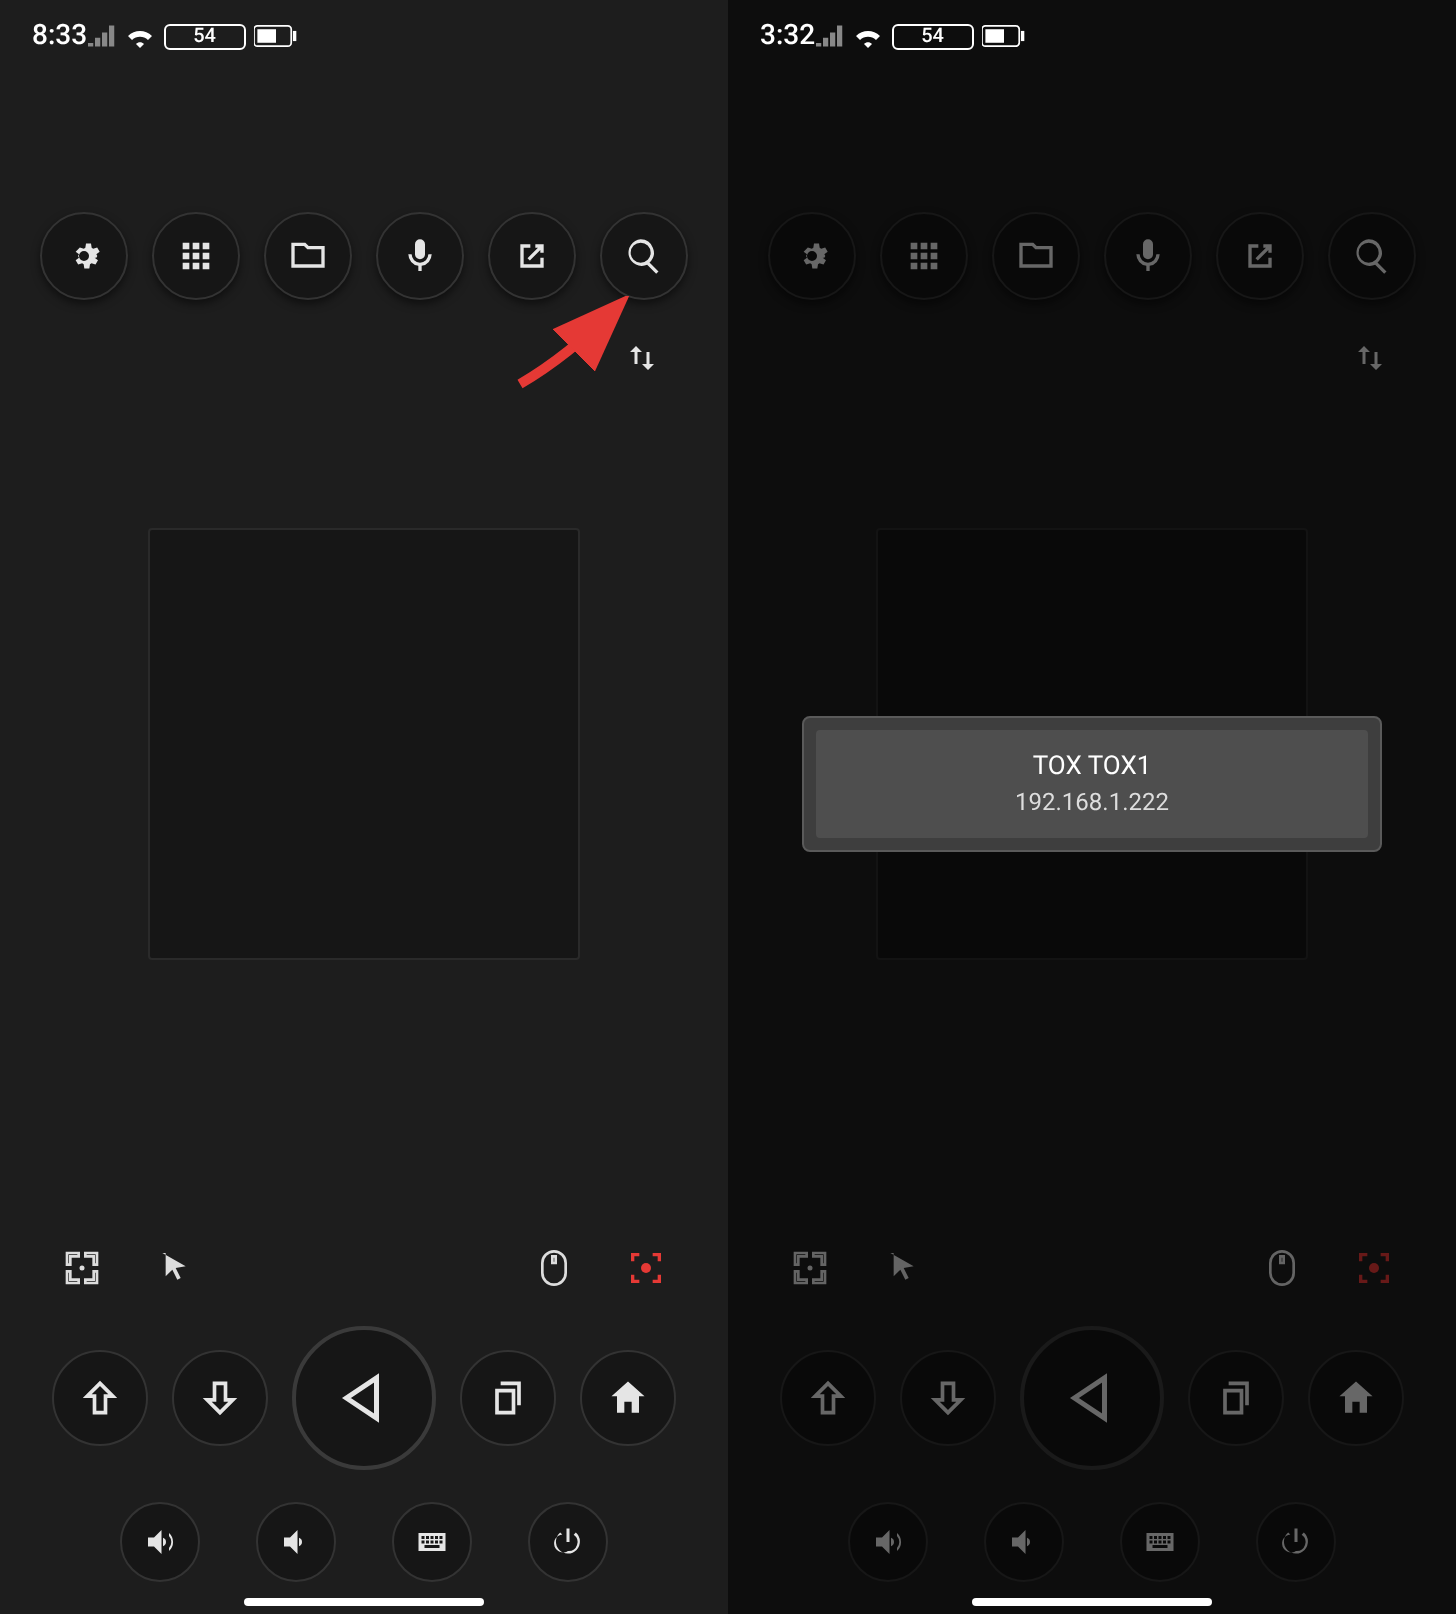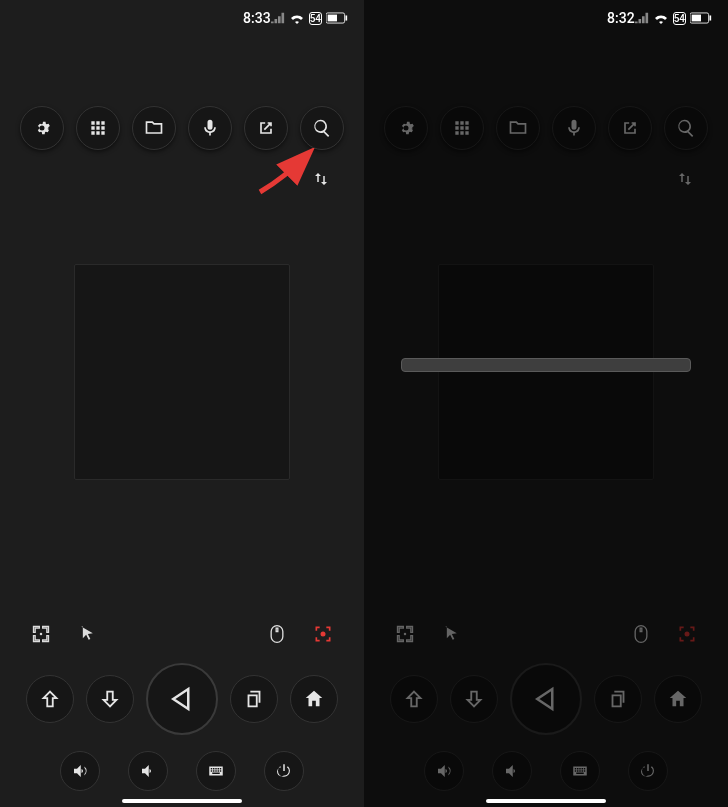--- a/index.html
+++ b/index.html
@@ -25,30 +25,30 @@
     position: absolute;
     inset: 0;
     background: rgba(0,0,0,0.55);
     pointer-events: none;
     z-index: 5;
   }
   .status-bar {
     height: 36px;
     display: flex;
     align-items: center;
-    justify-content: flex-end;
+    justify-content: flex-start;
     padding: 0 16px;
     font-size: 14px;
     font-weight: 500;
     position: relative;
     z-index: 7;
   }
   .status-right { display: flex; align-items: center; gap: 4px; }
   .status-right svg { fill: #fff; }
-  .batt-pct { font-size: 10px; border: 1px solid #fff; border-radius: 3px; padding: 0 0; }
+  .batt-pct { font-size: 10px; border: 1px solid #fff; border-radius: 3px; padding: 0 14px; }
   .spacer-top { height: 70px; }
   .toolbar {
     display: flex;
     justify-content: center;
     gap: 12px;
     padding: 0 16px;
   }
   .round-btn {
     width: 44px; height: 44px;
     border-radius: 50%;
@@ -339,21 +339,21 @@
           <path d="M11 3h2v9h-2V3zm-4.2 2.6l1.4 1.4A6 6 0 1012 18a6 6 0 003.8-10.9l1.4-1.4A8 8 0 116.8 5.6z"></path>
         </svg>
       </div>
   </div>
 
   <div class="home-indicator"></div>
 </div>
 
 <div class="phone dim">
   <div class="status-bar">
-    <span>8:32</span>
+    <span>3:32</span>
     <div class="status-right">
       <svg width="14" height="12" viewBox="0 0 16 12">
           <path d="M0 10h3v2H0zM4 7h3v5H4zM8 4h3v8H8zM12 0h3v12h-3z" fill="#888"></path>
         </svg>
       <svg width="16" height="12" viewBox="0 0 24 18">
           <path d="M12 18l-3-3c1.7-1.7 4.3-1.7 6 0l-3 3zm-6-6l-3-3c5-5 13-5 18 0l-3 3c-3.3-3.3-8.7-3.3-12 0z"></path>
         </svg>
       <span class="batt-pct">54</span>
       <svg width="22" height="12" viewBox="0 0 26 12">
           <rect x="0" y="0" width="22" height="12" rx="2" fill="none" stroke="#fff"></rect>
@@ -486,16 +486,20 @@
         </svg>
       </div>
     <div class="small-btn">
         <svg viewBox="0 0 24 24">
           <path d="M11 3h2v9h-2V3zm-4.2 2.6l1.4 1.4A6 6 0 1012 18a6 6 0 003.8-10.9l1.4-1.4A8 8 0 116.8 5.6z"></path>
         </svg>
       </div>
   </div>
 
   <div class="modal">
+    <div class="modal-row">
+      <div>TOX TOX1</div>
+      <div class="sub">192.168.1.222</div>
+    </div>
   </div>
 
   <div class="home-indicator"></div>
 </div>
 
 </body></html>

